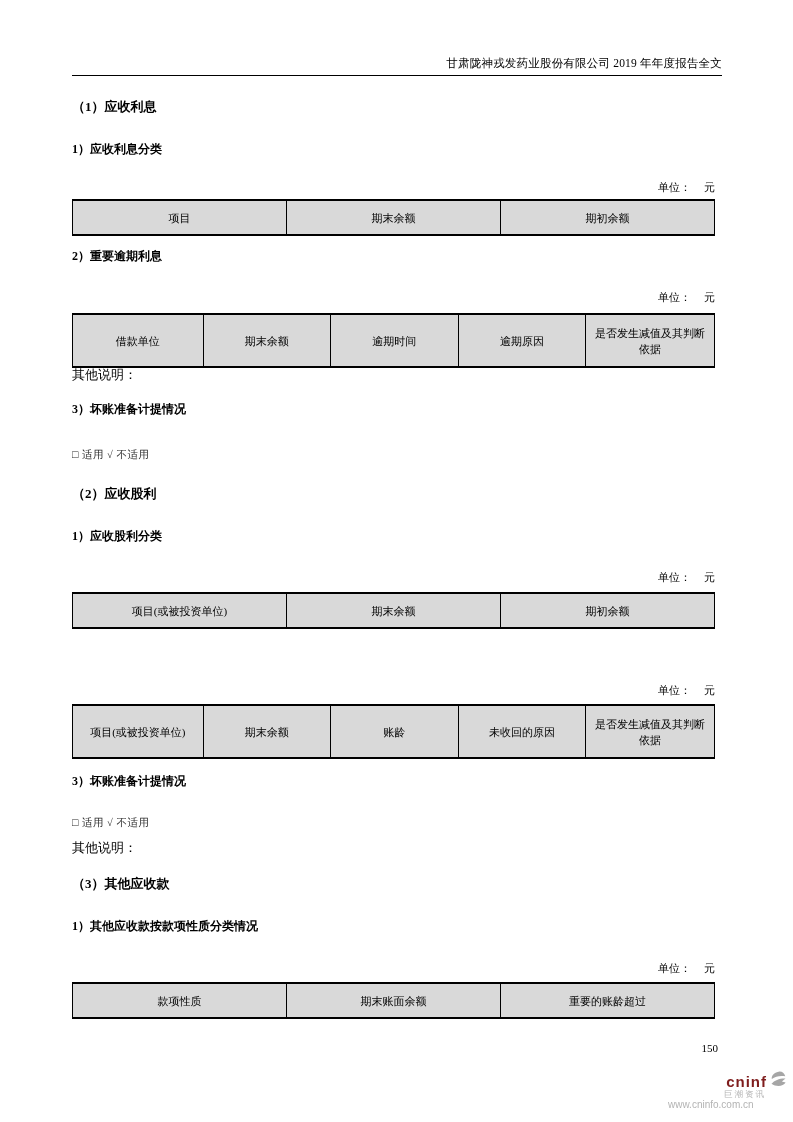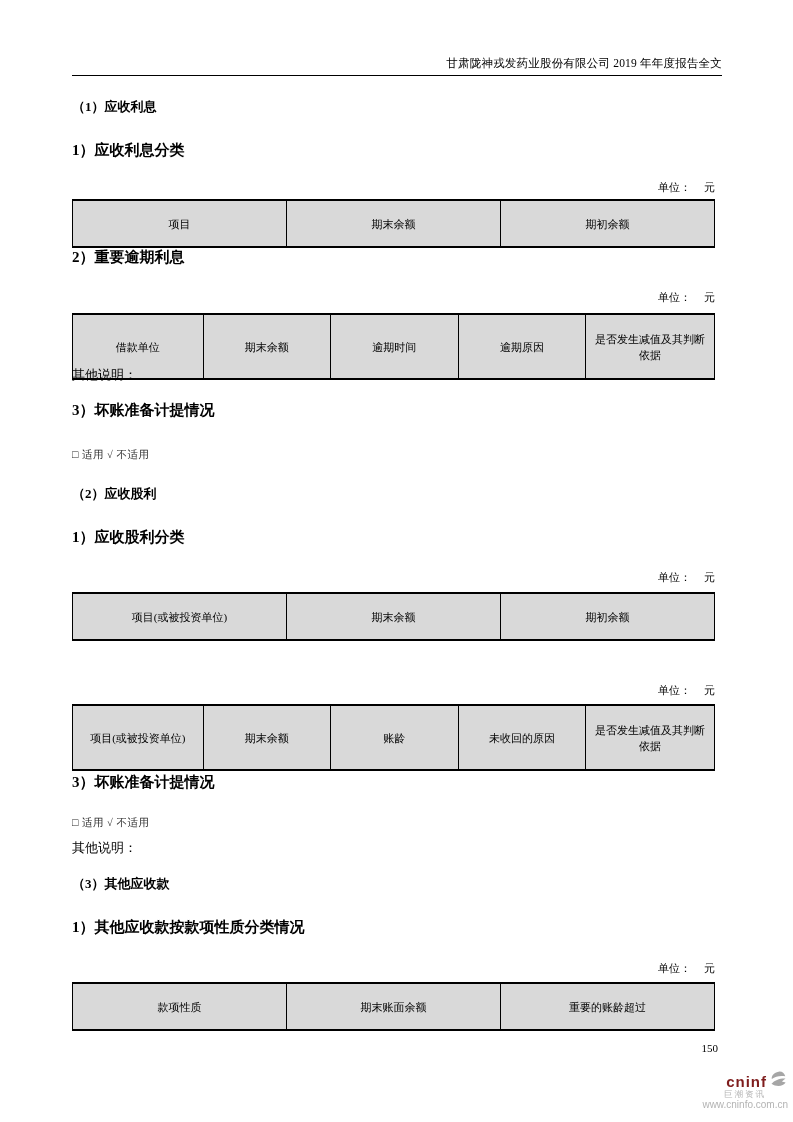--- a/index.html
+++ b/index.html
@@ -12,21 +12,21 @@
     overflow:hidden;
   }
   .abs{position:absolute;}
 
   
   .hdr-text{top:56px;left:72px;width:650px;text-align:right;font-size:11.5px;letter-spacing:.2px;}
   .hdr-rule{top:75px;left:72px;width:650px;height:0;border-top:1.8px solid #000;}
 
   
   .h1{font-size:13px;font-weight:bold;left:72px;}
-  .h2{font-size:15px;font-weight:bold;left:72px;}
+  .h2{font-size:12px;font-weight:bold;left:72px;}
   .pos-s1t{top:98px;}
   .pos-s1a{top:141px;}
   .pos-s1b{top:248px;}
   .pos-s1c{top:401px;}
   .pos-s2t{top:485px;}
   .pos-s2a{top:528px;}
   .pos-s2b{top:641px;}
   .pos-s2c{top:773px;}
   .pos-s3t{top:875px;}
   .pos-s3a{top:918px;}
@@ -54,42 +54,42 @@
     border-collapse:collapse;table-layout:fixed;
     border-top:2px solid #000;border-bottom:2px solid #000;
     border-left:1px solid #000;border-right:1px solid #000;
   }
   table.tbl th{
     border:1px solid #000;
     background:#d9d9d9;
     font-weight:normal;
     font-size:11px;
     text-align:center;vertical-align:middle;
-    padding:10px 7px;line-height:16px;
+    padding:4px 7px;line-height:16px;
     overflow:hidden;
   }
   .row1 th{height:25px;}
   .row2 th{height:43px;}
   .pos-t1{top:199px;}
   .pos-t2{top:313px;}
   .pos-t3{top:592px;}
   .pos-t4{top:704px;}
   .pos-t5{top:982px;}
   .c5a{width:20.4%;} .c5b{width:19.8%;} .c5c{width:19.9%;} .c5d{width:19.8%;} .c5e{width:20.1%;font-family:Liberation Serif, serif;}
   .c3{width:33.33%;}
 
   
   .pagenum{top:1042px;left:72px;width:646px;text-align:right;font-size:11px;}
   .logo{top:1073px;right:5px;width:120px;color:#a6a6a6;
         font-family:"Liberation Sans","DejaVu Sans",sans-serif;}
   .logo-line1{display:flex;justify-content:flex-end;align-items:center;height:16px;}
   .logo-brand{font-size:15px;font-weight:bold;letter-spacing:1px;color:#7f1d1d;}
   .logo-swirl{margin-left:2px;}
   .logo-cn{text-align:right;font-size:8.5px;letter-spacing:2px;padding-right:22px;line-height:10px;color:#b3b3b3;}
-  .logo-url{text-align:right;font-size:10px;line-height:12px;color:#b3b3b3;}
+  .logo-url{font-size:10px;line-height:12px;color:#b3b3b3;}
 </style>
 </head>
 <body>
 
 <div class="page">
 
   <div class="abs hdr-text">甘肃陇神戎发药业股份有限公司 2019 年年度报告全文</div>
   <div class="abs hdr-rule"></div>
 
   <div class="abs h1 pos-s1t">（1）应收利息</div>

